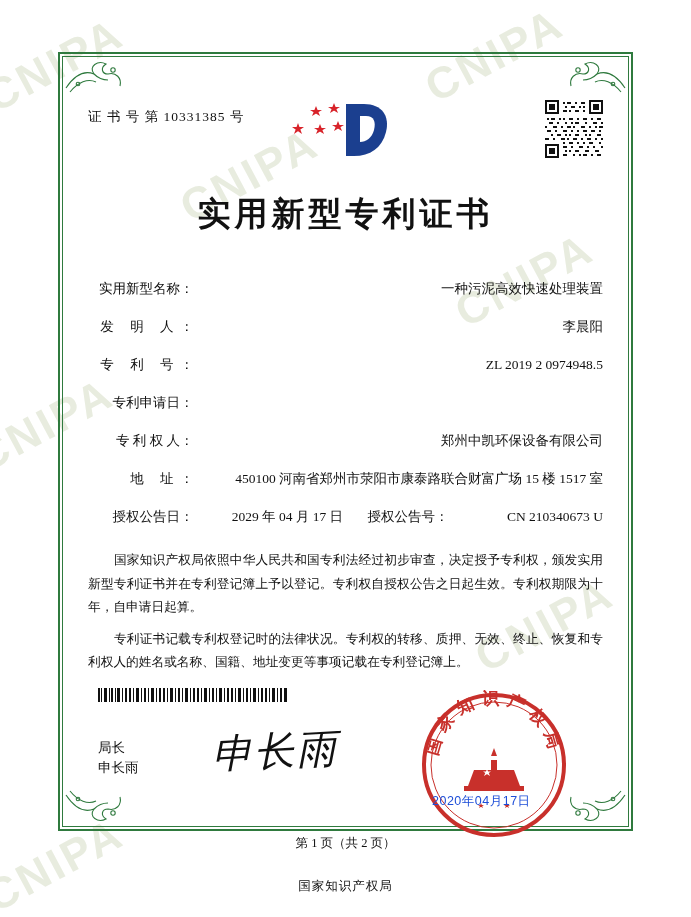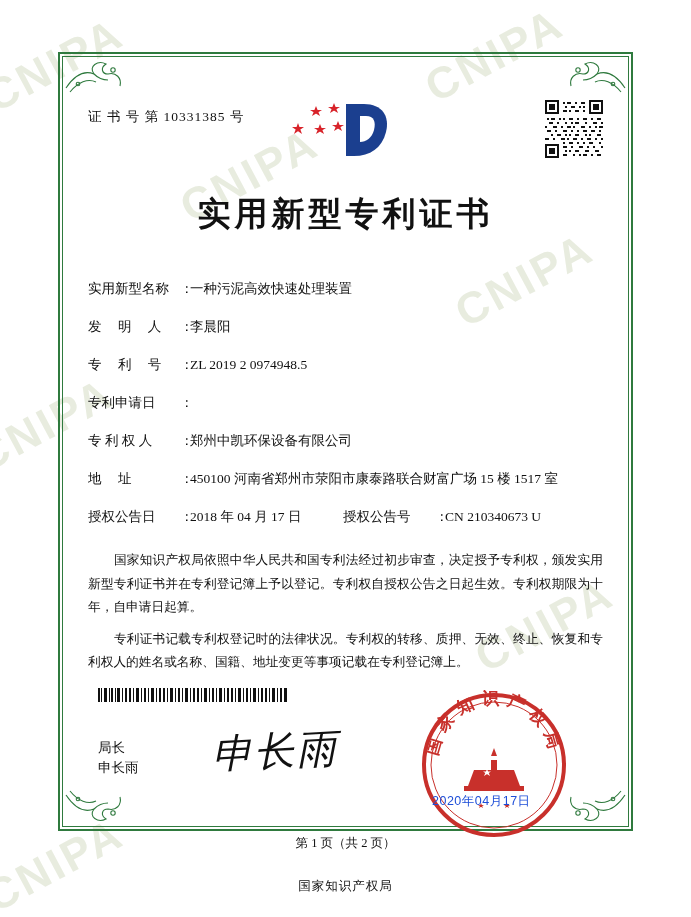--- a/index.html
+++ b/index.html
@@ -108,20 +108,21 @@
     font-weight: 700;
     letter-spacing: 4px;
     margin: 66px 0 0 0;
     font-family: "DejaVu Serif", "Liberation Serif", serif;
   }
 
   .fields {
     margin-top: 42px;
     font-size: 13.5px;
     line-height: 1.55;
+    text-align: right;
   }
   .field-row {
     display: flex;
     align-items: flex-start;
     margin-bottom: 17px;
   }
   .field-label {
     width: 92px;
     flex: 0 0 92px;
     letter-spacing: 0px;
@@ -446,21 +447,21 @@
       <div class="field-row">
         <div class="field-label sp">地 址</div>
         <div class="field-colon">：</div>
         <div class="field-value">450100 河南省郑州市荥阳市康泰路联合财富广场 15 楼 1517 室</div>
       </div>
 
       <div class="two-col">
         <div class="left">
           <div class="field-label">授权公告日</div>
           <div class="field-colon">：</div>
-          <div class="field-value">2018 年 04 月 17 日</div>
+          <div class="field-value">2029 年 04 月 17 日</div>
         </div>
         <div class="right">
           <div class="field-label">授权公告号</div>
           <div class="field-colon">：</div>
           <div class="field-value">CN 210340673 U</div>
         </div>
       </div>
     </div>
 
     <div class="paragraphs">

